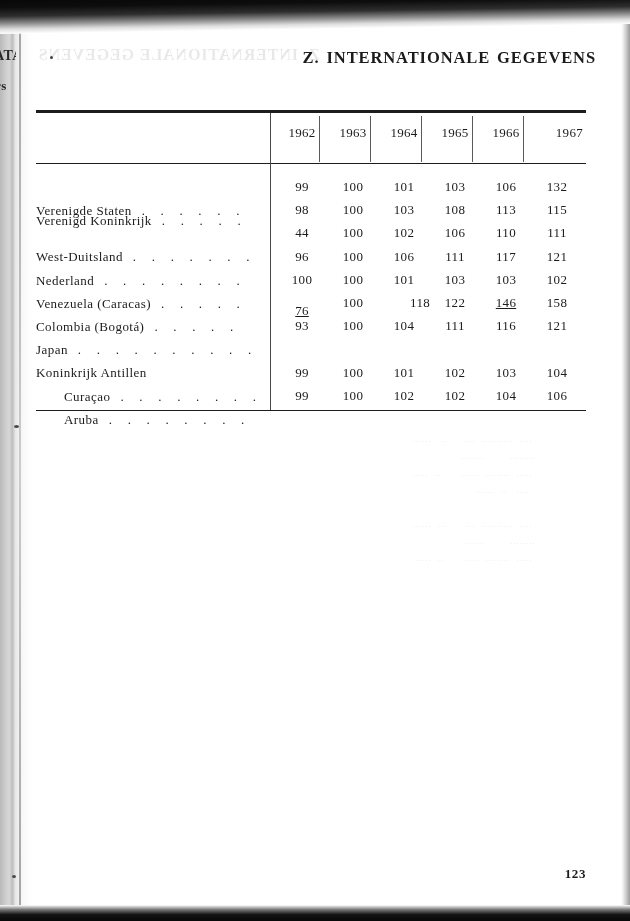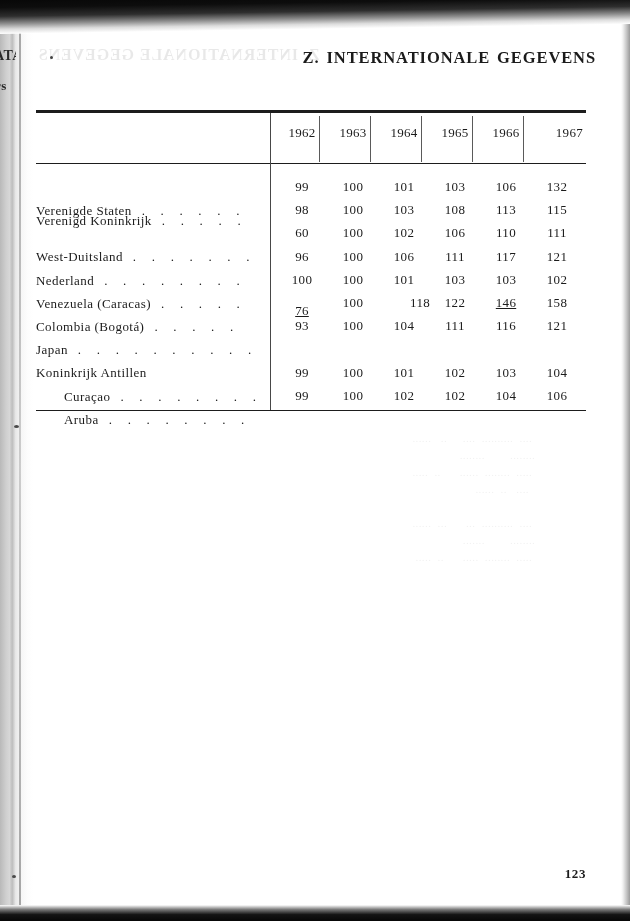--- a/index.html
+++ b/index.html
@@ -269,21 +269,21 @@
         <div class="cell" style="left: 444px; top: 69px;">106</div>
         <div class="cell" style="left: 495px; top: 69px;">132</div>
         <div class="row-label" style="top: 79px;"><span>Verenigd Koninkrijk</span><span class="leader" style="margin-left: 10px;">. . . . .</span></div>
         <div class="cell" style="left: 240px; top: 92.2px;">98</div>
         <div class="cell" style="left: 291px; top: 92.2px;">100</div>
         <div class="cell" style="left: 342px; top: 92.2px;">103</div>
         <div class="cell" style="left: 393px; top: 92.2px;">108</div>
         <div class="cell" style="left: 444px; top: 92.2px;">113</div>
         <div class="cell" style="left: 495px; top: 92.2px;">115</div>
         <div class="row-label" style="top: 115.4px;"><span>West-Duitsland</span><span class="leader" style="margin-left: 10px;">. . . . . . .</span></div>
-        <div class="cell" style="left: 240px; top: 115.4px;">60</div>
+        <div class="cell" style="left: 240px; top: 115.4px;">44</div>
         <div class="cell" style="left: 291px; top: 115.4px;">100</div>
         <div class="cell" style="left: 342px; top: 115.4px;">102</div>
         <div class="cell" style="left: 393px; top: 115.4px;">106</div>
         <div class="cell" style="left: 444px; top: 115.4px;">110</div>
         <div class="cell" style="left: 495px; top: 115.4px;">111</div>
         <div class="row-label" style="top: 138.6px;"><span>Nederland</span><span class="leader" style="margin-left: 10px;">. . . . . . . .</span></div>
         <div class="cell" style="left: 240px; top: 138.6px;">96</div>
         <div class="cell" style="left: 291px; top: 138.6px;">100</div>
         <div class="cell" style="left: 342px; top: 138.6px;">106</div>
         <div class="cell" style="left: 393px; top: 138.6px;">111</div>

